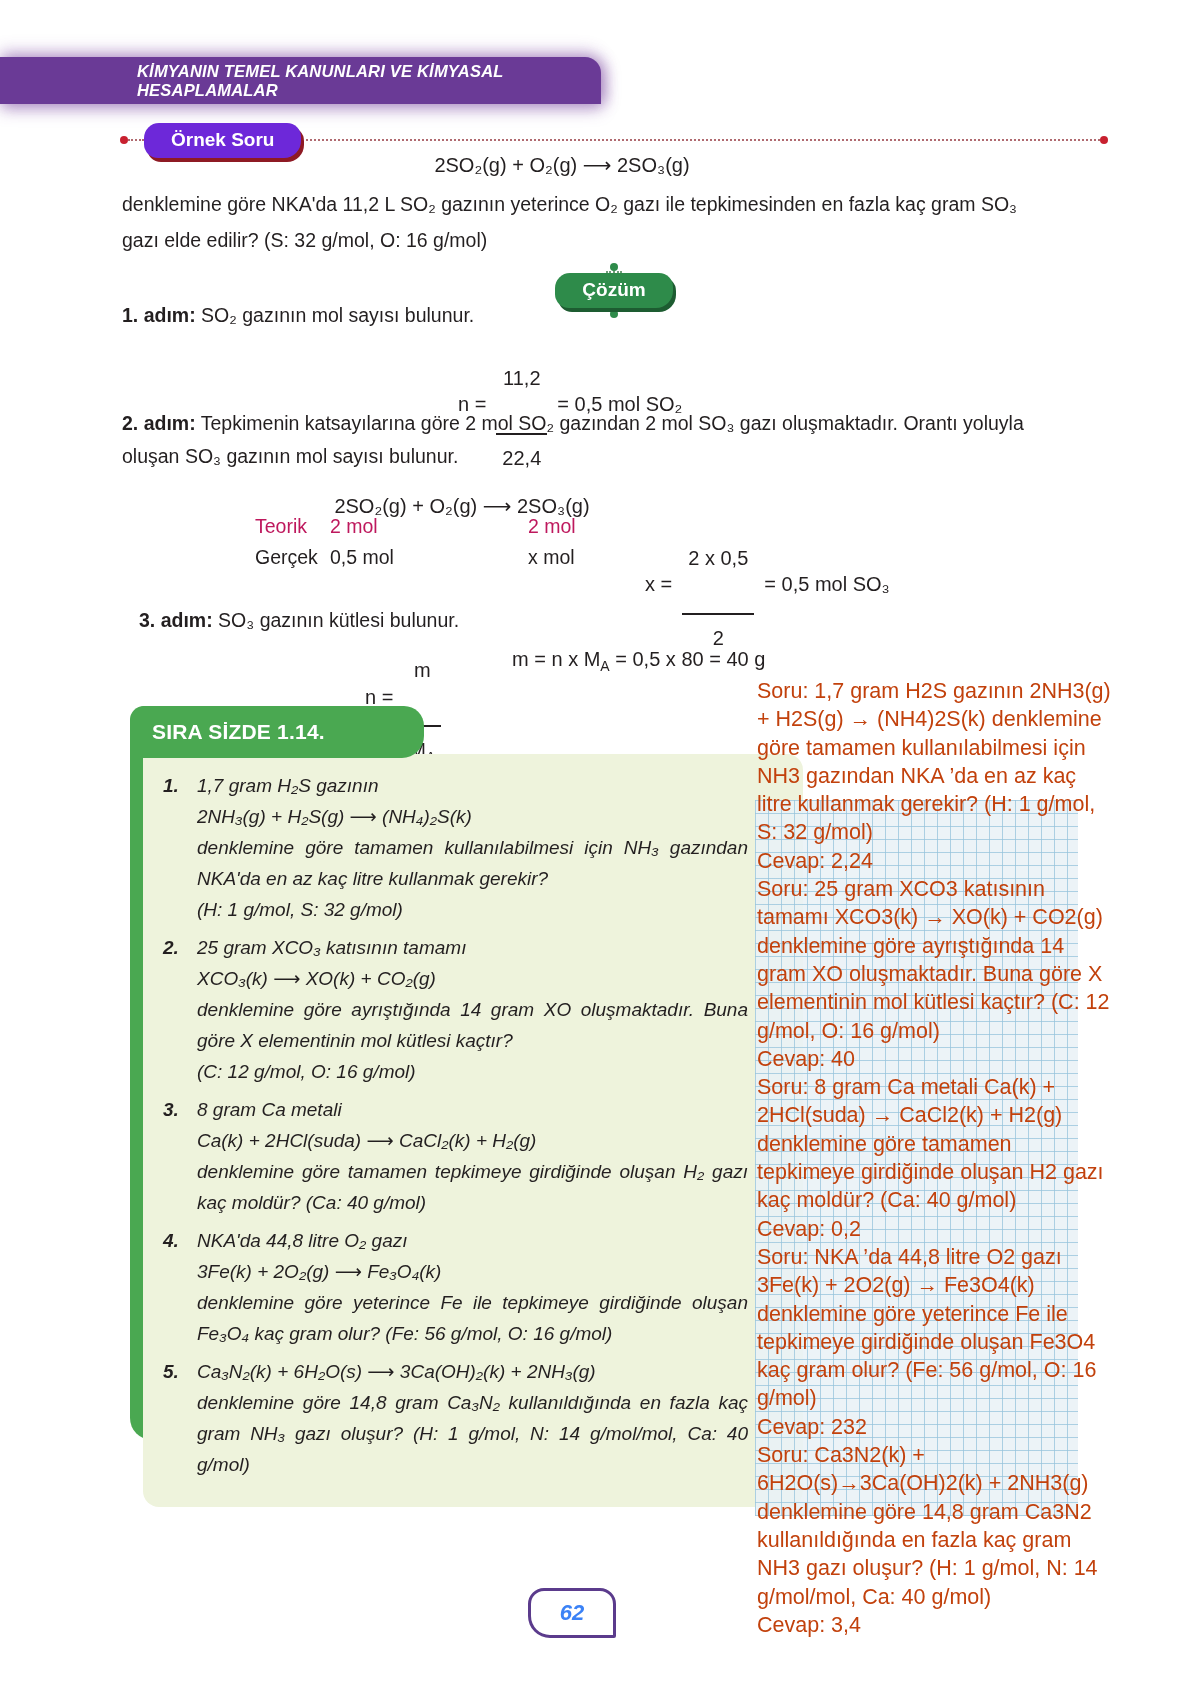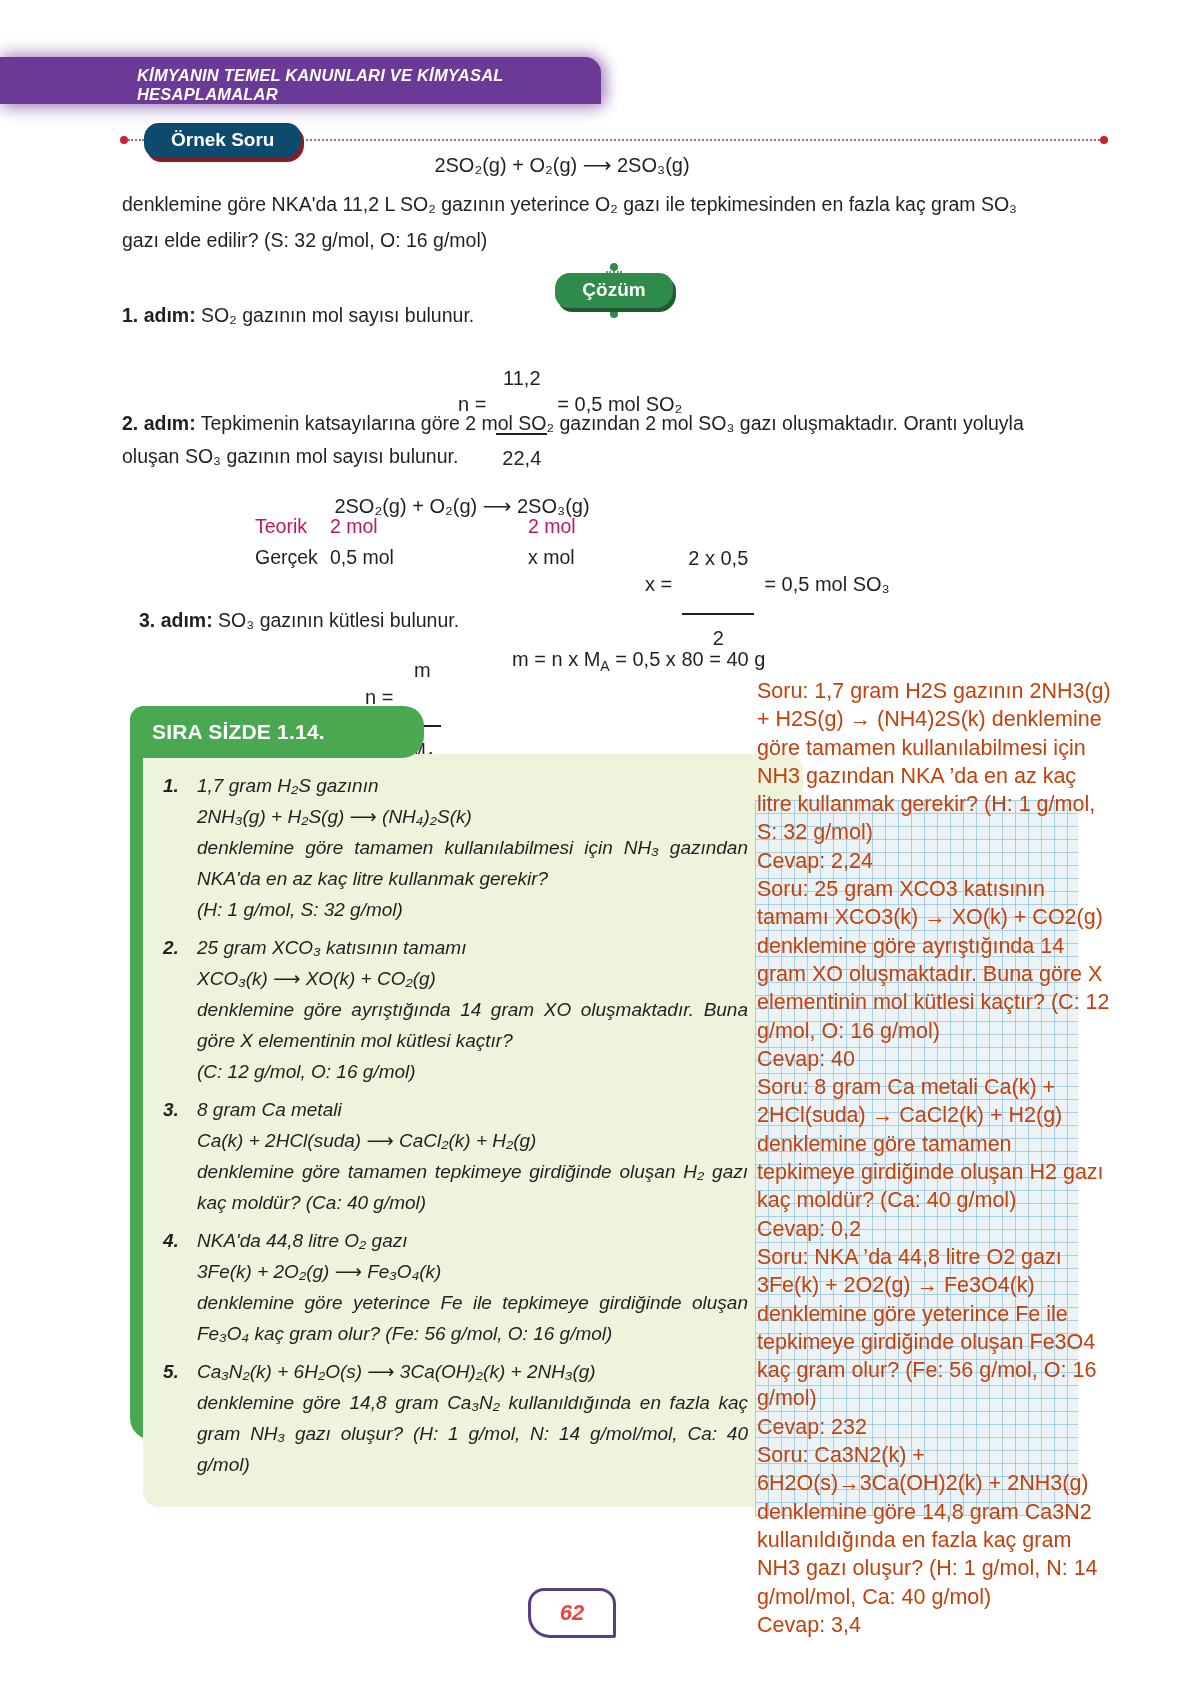--- a/index.html
+++ b/index.html
@@ -3,36 +3,36 @@
 <meta charset="utf-8">
 <style>
   html,body{margin:0;padding:0;background:#ffffff;}
   .page{
     position:relative;width:1181px;height:1683px;background:#ffffff;overflow:hidden;
     font-family:"Liberation Sans","DejaVu Sans",sans-serif;color:#231f20;
   }
   
   .header-bar{
     position:absolute;left:0;top:57px;width:601px;height:47px;background:#6a3a96;
-    border-radius:0 16px 0 0;display:flex;align-items:flex-end;box-sizing:border-box;padding-left:137px;
+    border-radius:0 16px 0 0;display:flex;align-items:center;box-sizing:border-box;padding-left:137px;
     box-shadow:0 6px 16px rgba(122,70,160,.40),0 -6px 16px rgba(122,70,160,.30),6px 0 14px rgba(122,70,160,.35);
   }
   .header-bar .title{color:#fff;font-style:italic;font-weight:bold;font-size:16.5px;letter-spacing:.2px;}
   
   .rule-row{position:absolute;left:120px;width:988px;height:38px;display:flex;align-items:center;}
   .dot{width:8px;height:8px;border-radius:50%;flex:none;}
   .dot.red{background:#c8202f;}
   .dot.green{background:#2e8b4a;}
   .lead{width:16px;flex:none;}
   .dotline{border-top:2px dotted #9a8a8a;height:0;}
   .dotline.red{border-color:#b06a70;}
   .dotline.green{border-color:#6f9c78;}
   .grow{flex:1;}
   .badge{flex:none;color:#fff;font-weight:bold;font-size:19px;padding:6px 27px 7px;border-radius:15px 14px 17px 14px;position:relative;z-index:2;}
-  .badge.red{background:#0c4a6e;box-shadow:3px 4px 0 #8e1a24;}
+  .badge.red{background:#6d28d9;box-shadow:3px 4px 0 #8e1a24;}
   .badge.green{background:#2e8b4a;box-shadow:3px 4px 0 #1d5c31;}
   
   .abs{position:absolute;}
   .body-text{font-size:19.5px;line-height:36px;}
   .eq{font-size:20px;}
   b.step{font-weight:bold;}
   
   .frow{display:flex;align-items:center;gap:10px;font-size:20px;}
   .frac{display:inline-block;text-align:center;vertical-align:middle;}
   .frac .fnum{display:block;padding:0 6px 4px;margin-top:29px;}
@@ -70,21 +70,21 @@
   .annotations{
     position:absolute;left:757px;top:677px;width:357px;z-index:3;
     color:#c2410c;font-size:21.5px;line-height:28.3px;
   }
   .annotations p{margin:0;}
   
   .page-num{
     position:absolute;left:528px;top:1588px;width:88px;height:50px;background:#fff;
     border:3px solid #5b3b8c;border-radius:16px 16px 2px 22px;box-sizing:border-box;
     display:flex;align-items:center;justify-content:center;
-    font-style:italic;font-weight:bold;font-size:22px;color:#ef4444;
+    font-style:italic;font-weight:bold;font-size:22px;color:#3b82f6;
   }
 </style>
 </head>
 <body>
 
 <div class="page">
 
   <div class="header-bar">
     <span class="title">KİMYANIN TEMEL KANUNLARI VE KİMYASAL HESAPLAMALAR</span>
   </div>

